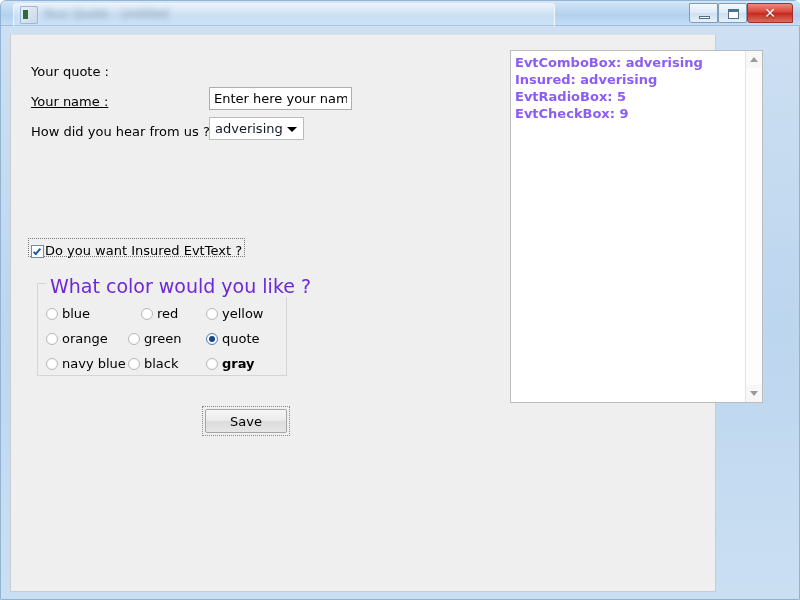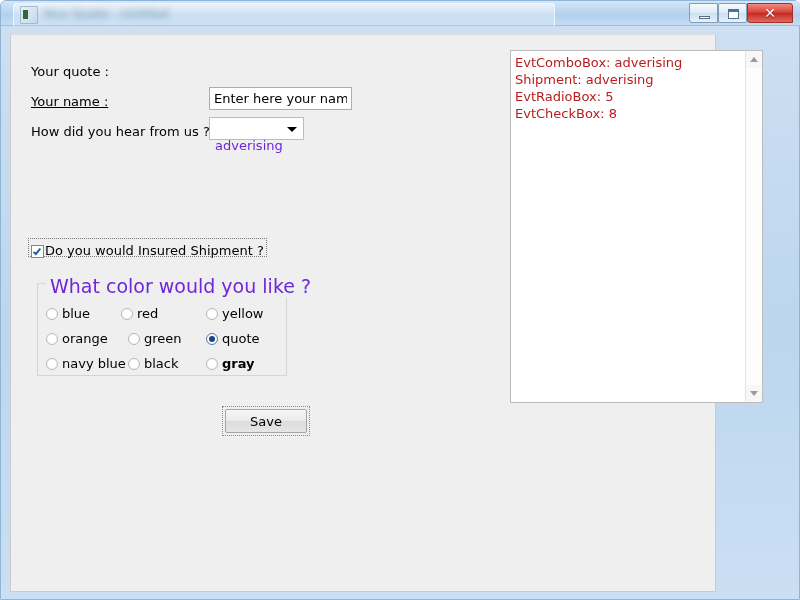--- a/index.html
+++ b/index.html
@@ -176,23 +176,22 @@
     left: 198px; top: 82px;
     width: 95px; height: 23px;
     box-sizing: border-box;
     background: #ffffff;
     border: 1px solid #bcbcbc;
   }
   #combo-value {
     position: absolute;
     left: 5px; top: 3px;
     font-size: 13px;
-    color: #6d28d9;
-    white-space: nowrap;
-    margin-top: 17px;
+    color: #0f172a;
+    white-space: nowrap;
   }
   #combo-arrow {
     position: absolute;
     right: 6px; top: 9px;
     width: 0; height: 0;
     border-left: 5px solid transparent;
     border-right: 5px solid transparent;
     border-top: 5px solid #000000;
   }
 
@@ -274,21 +273,21 @@
     position: absolute;
     left: 2px; top: 2px;
     width: 6px; height: 6px;
     border-radius: 50%;
     background: #15458a;
   }
 
   
   #save-wrap {
     position: absolute;
-    left: 211px; top: 371px;
+    left: 191px; top: 371px;
     width: 88px; height: 30px;
     box-sizing: border-box;
     border: 1px dotted #8a8a8a;
     padding: 2px;
   }
   #save-button {
     width: 100%;
     height: 100%;
     box-sizing: border-box;
     background: linear-gradient(to bottom, #f6f6f6 0%, #ebebeb 48%, #dcdcdc 52%, #e6e6e6 100%);
@@ -307,22 +306,23 @@
     width: 253px; height: 353px;
     box-sizing: border-box;
     background: #ffffff;
     border: 1px solid #bcbcbc;
   }
   #log-lines {
     position: absolute;
     left: 4px; top: 3px;
     right: 20px;
     font-size: 13px;
-    color: #b91c1c;
+    color: #8b5cf6;
     line-height: 17px;
+    font-weight: bold;
   }
   .log-line { white-space: nowrap; }
 
   
   #log-scrollbar {
     position: absolute;
     right: 0; top: 0;
     width: 17px;
     height: 100%;
     box-sizing: border-box;
@@ -387,30 +387,30 @@
     <div class="form-label" id="lbl-hear">How did you hear from us ?</div>
 
     <input id="name-input" type="text" value="Enter here your name" style="">
 
     <div id="combo">
       <span id="combo-value">adverising</span>
       <span id="combo-arrow"></span>
     </div>
 
     <div id="checkbox-row">
-      <span id="checkbox-box"></span><span id="checkbox-label">Do you would Insured Shipment ?</span>
+      <span id="checkbox-box"></span><span id="checkbox-label">Do you want Insured EvtText ?</span>
     </div>
 
     <div id="colorgroup">
       <div id="colorgroup-legend">What color would you like ?</div>
 
       <div class="radio" style="left:8px; top:22px;text-align:right;">
         <span class="radio-dot"></span><span>blue</span>
       </div>
-      <div class="radio" style="left:83px; top:22px;">
+      <div class="radio" style="left:103px; top:22px;">
         <span class="radio-dot"></span><span>red</span>
       </div>
       <div class="radio" style="left:168px; top:22px;">
         <span class="radio-dot"></span><span>yellow</span>
       </div>
 
       <div class="radio" style="left:8px; top:47px;">
         <span class="radio-dot"></span><span>orange</span>
       </div>
       <div class="radio" style="left:90px; top:47px;">
@@ -431,23 +431,23 @@
       </div>
     </div>
 
     <div id="save-wrap">
       <button id="save-button">Save</button>
     </div>
 
     <div id="logbox">
       <div id="log-lines">
         <div class="log-line">EvtComboBox: adverising</div>
-        <div class="log-line">Shipment: adverising</div>
+        <div class="log-line">Insured: adverising</div>
         <div class="log-line">EvtRadioBox: 5</div>
-        <div class="log-line">EvtCheckBox: 8</div>
+        <div class="log-line">EvtCheckBox: 9</div>
       </div>
       <div id="log-scrollbar">
         <div class="sb-arrow" id="sb-up"></div>
         <div id="sb-track"></div>
         <div class="sb-arrow" id="sb-down"></div>
       </div>
     </div>
 
   </div>
 </div>

